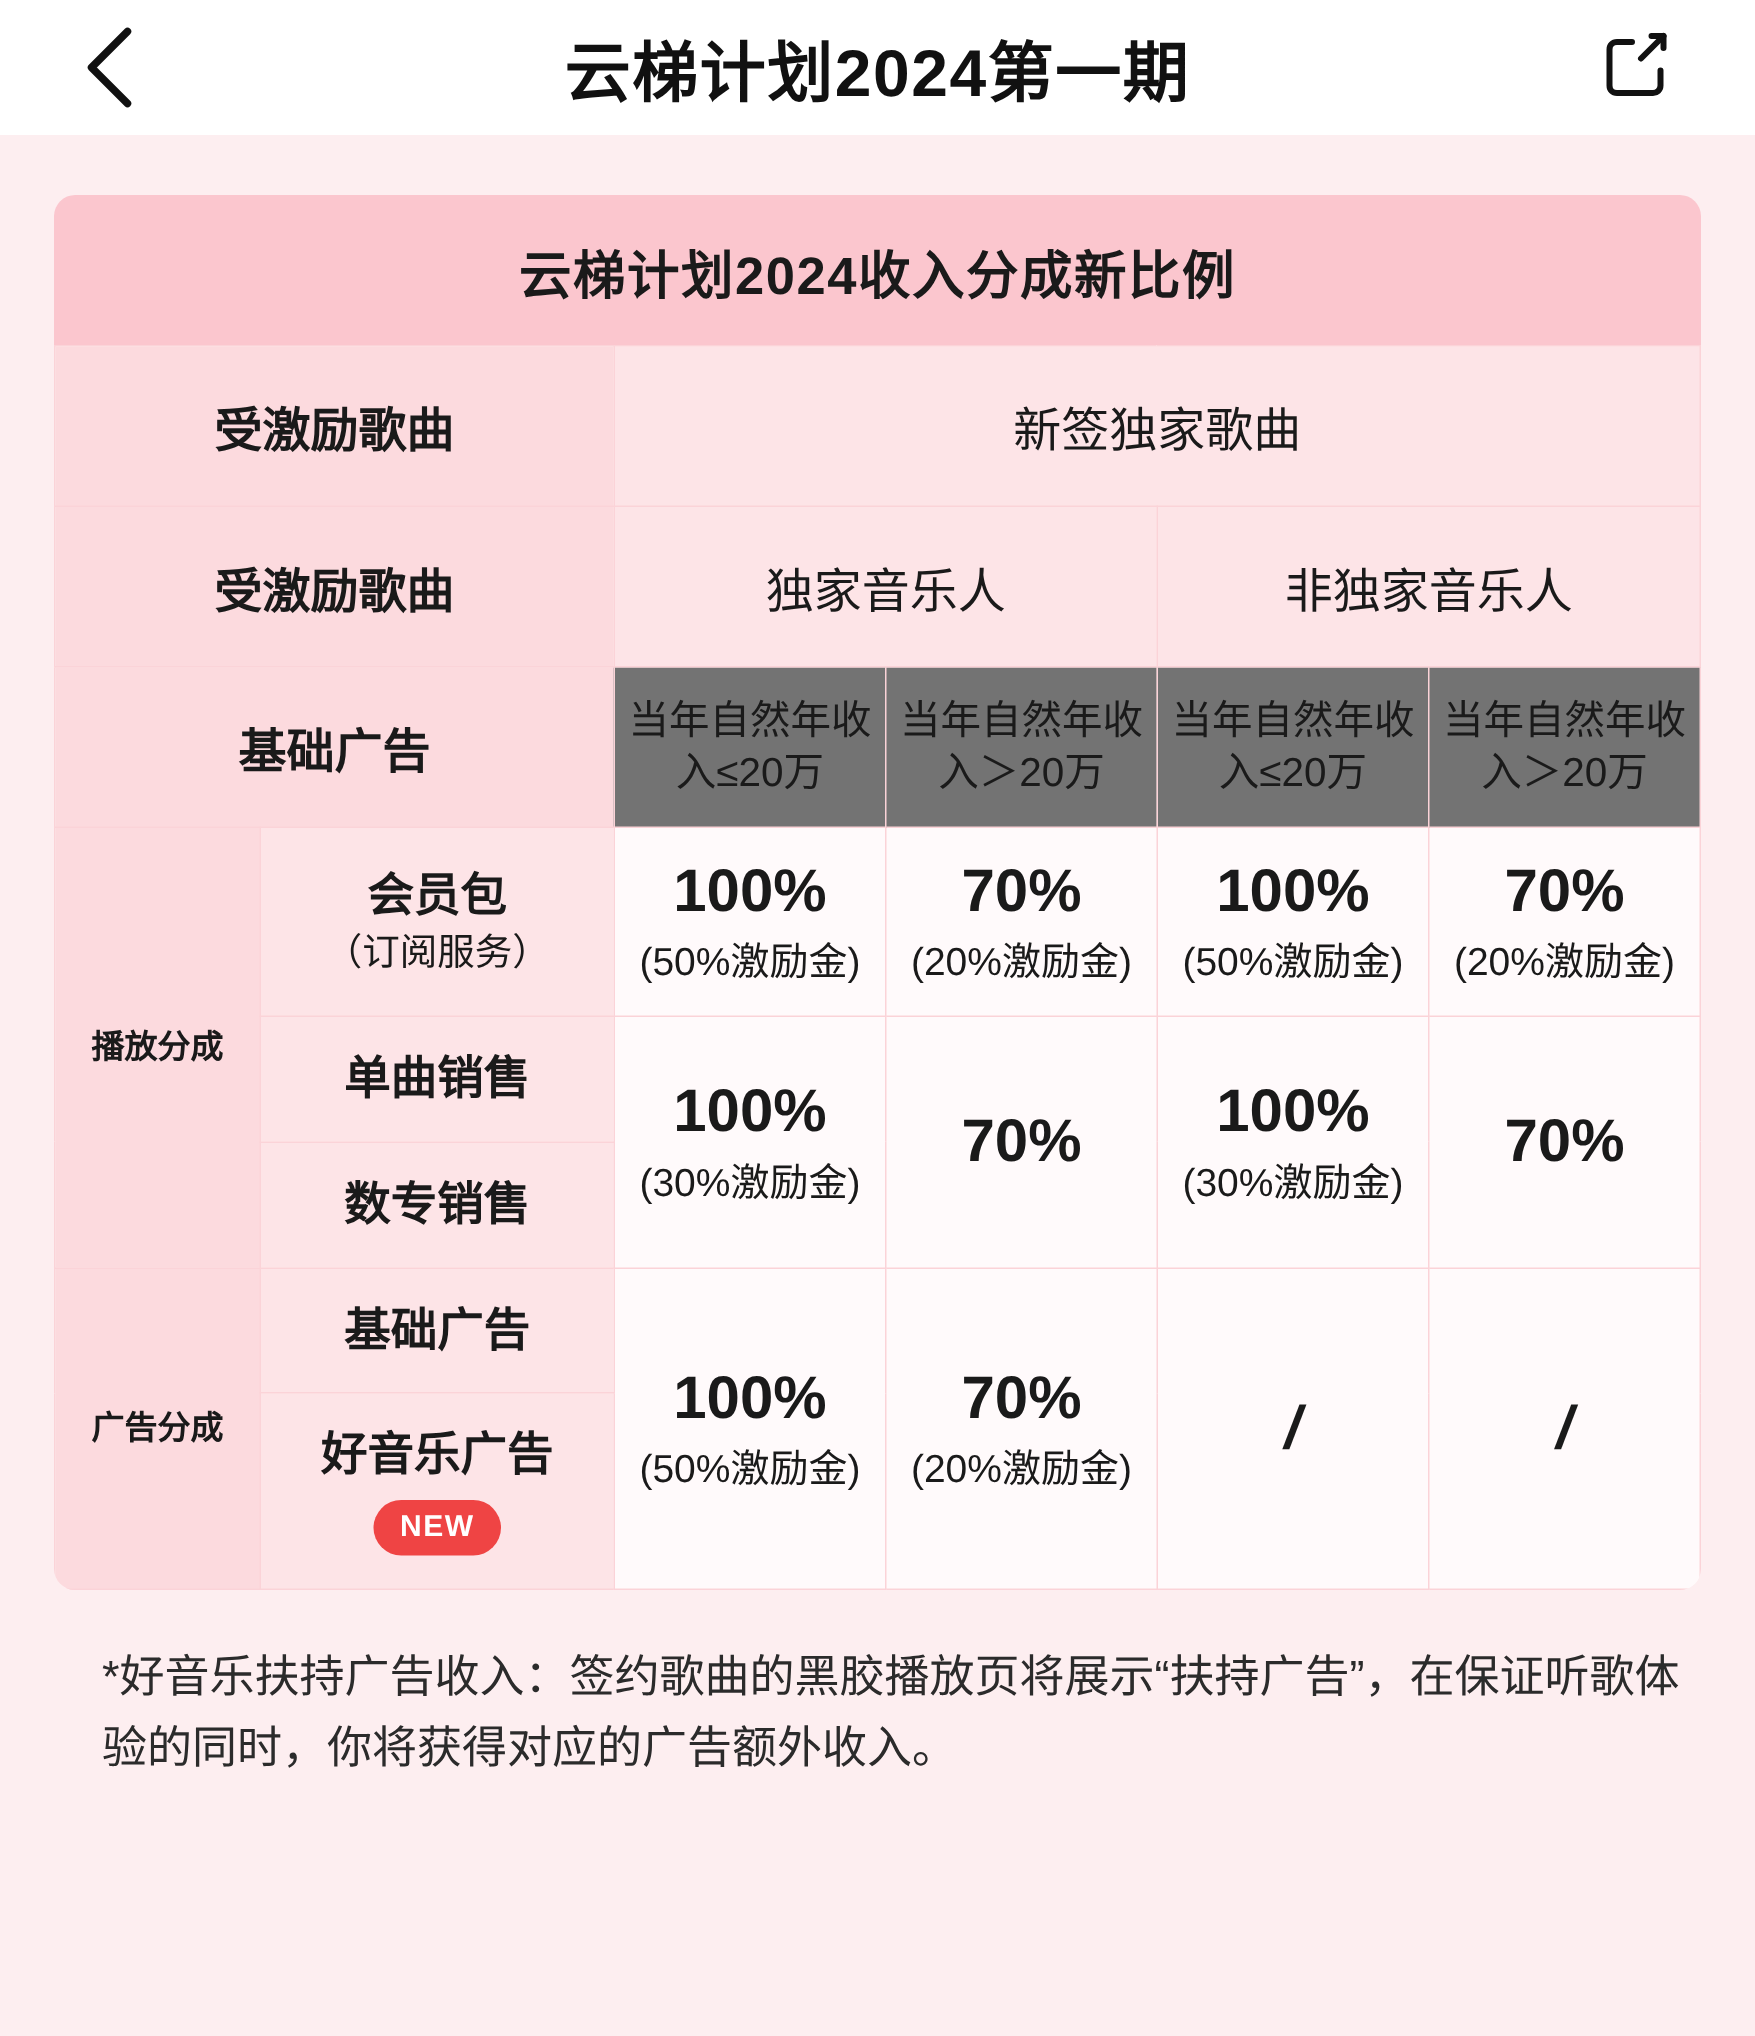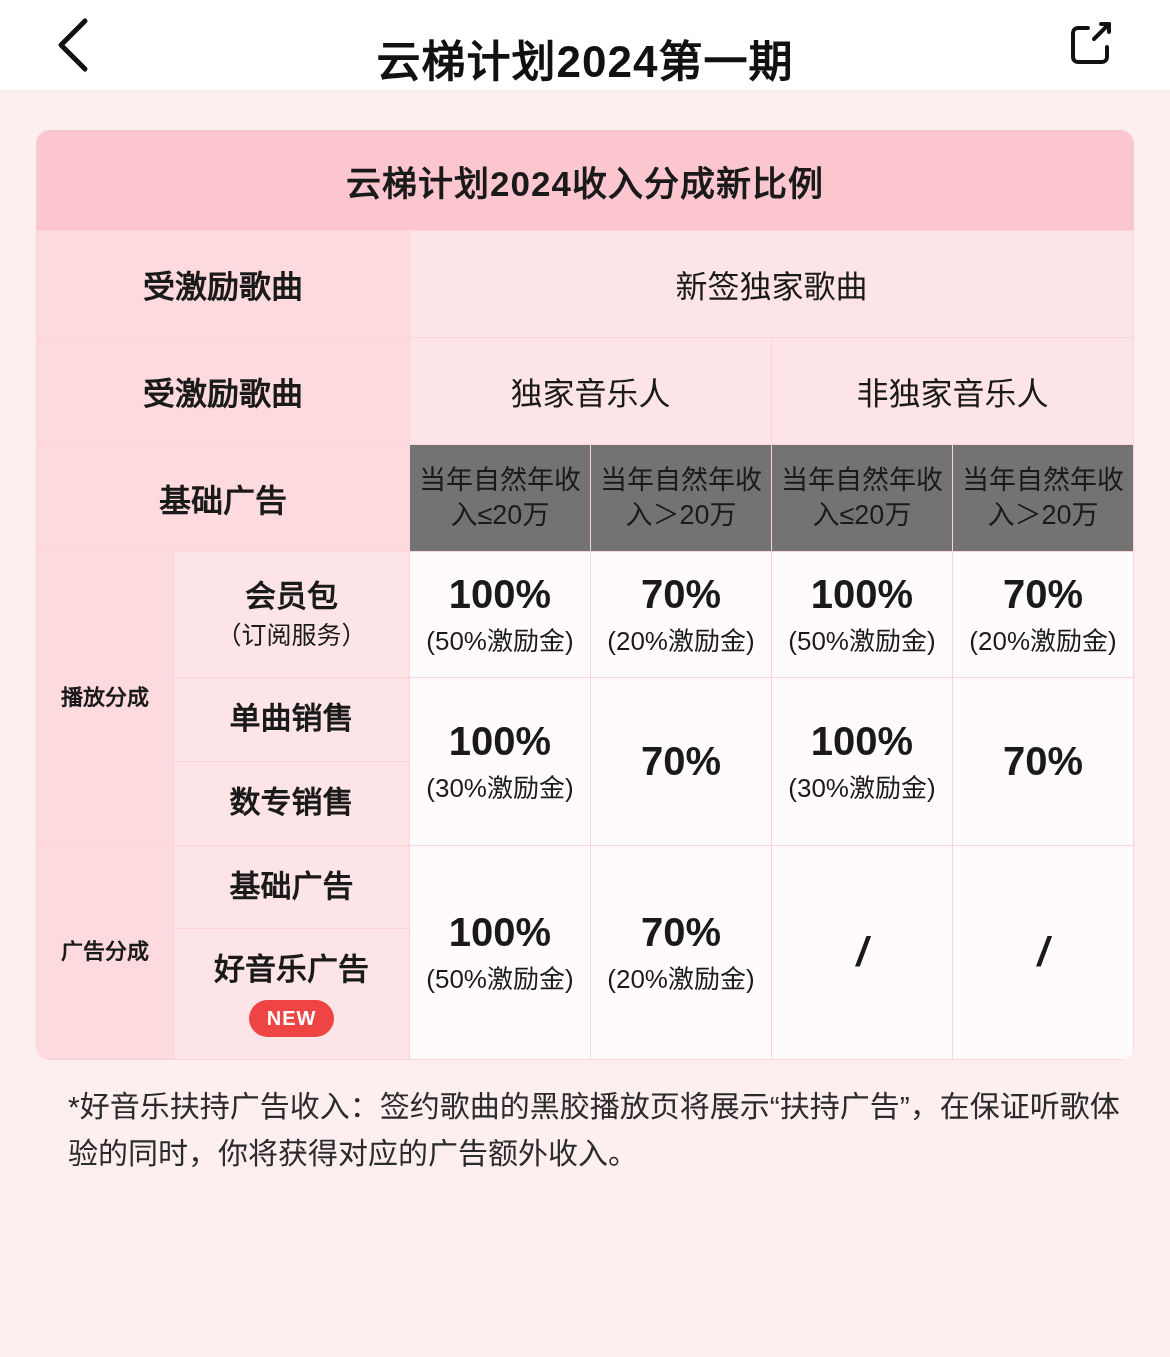--- a/index.html
+++ b/index.html
@@ -14,21 +14,21 @@
     height: 1357px;
     position: relative;
     overflow: hidden;
     background: #ffffff;
   }
 
   
   .header {
     height: 90px;
     display: flex;
-    align-items: flex-end;
+    align-items: center;
     justify-content: center;
     position: relative;
     background: #ffffff;
   }
   .header-title {
     font-size: 44px;
     font-weight: bold;
     color: #111111;
     letter-spacing: 1px;
   }
@@ -161,21 +161,21 @@
     background: #ef4444;
     color: #ffffff;
     font-size: 20px;
     font-weight: bold;
     border-radius: 999px;
     padding: 6px 18px;
     letter-spacing: 1px;
   }
 
   .footnote {
-    margin: 24px 8px 0 32px;
+    margin: 36px 8px 0 32px;
     font-size: 30px;
     line-height: 1.55;
     color: #2b2b2b;
     max-width: 1060px;
   }
 </style>
 </head>
 <body>
 
 <div class="page">

